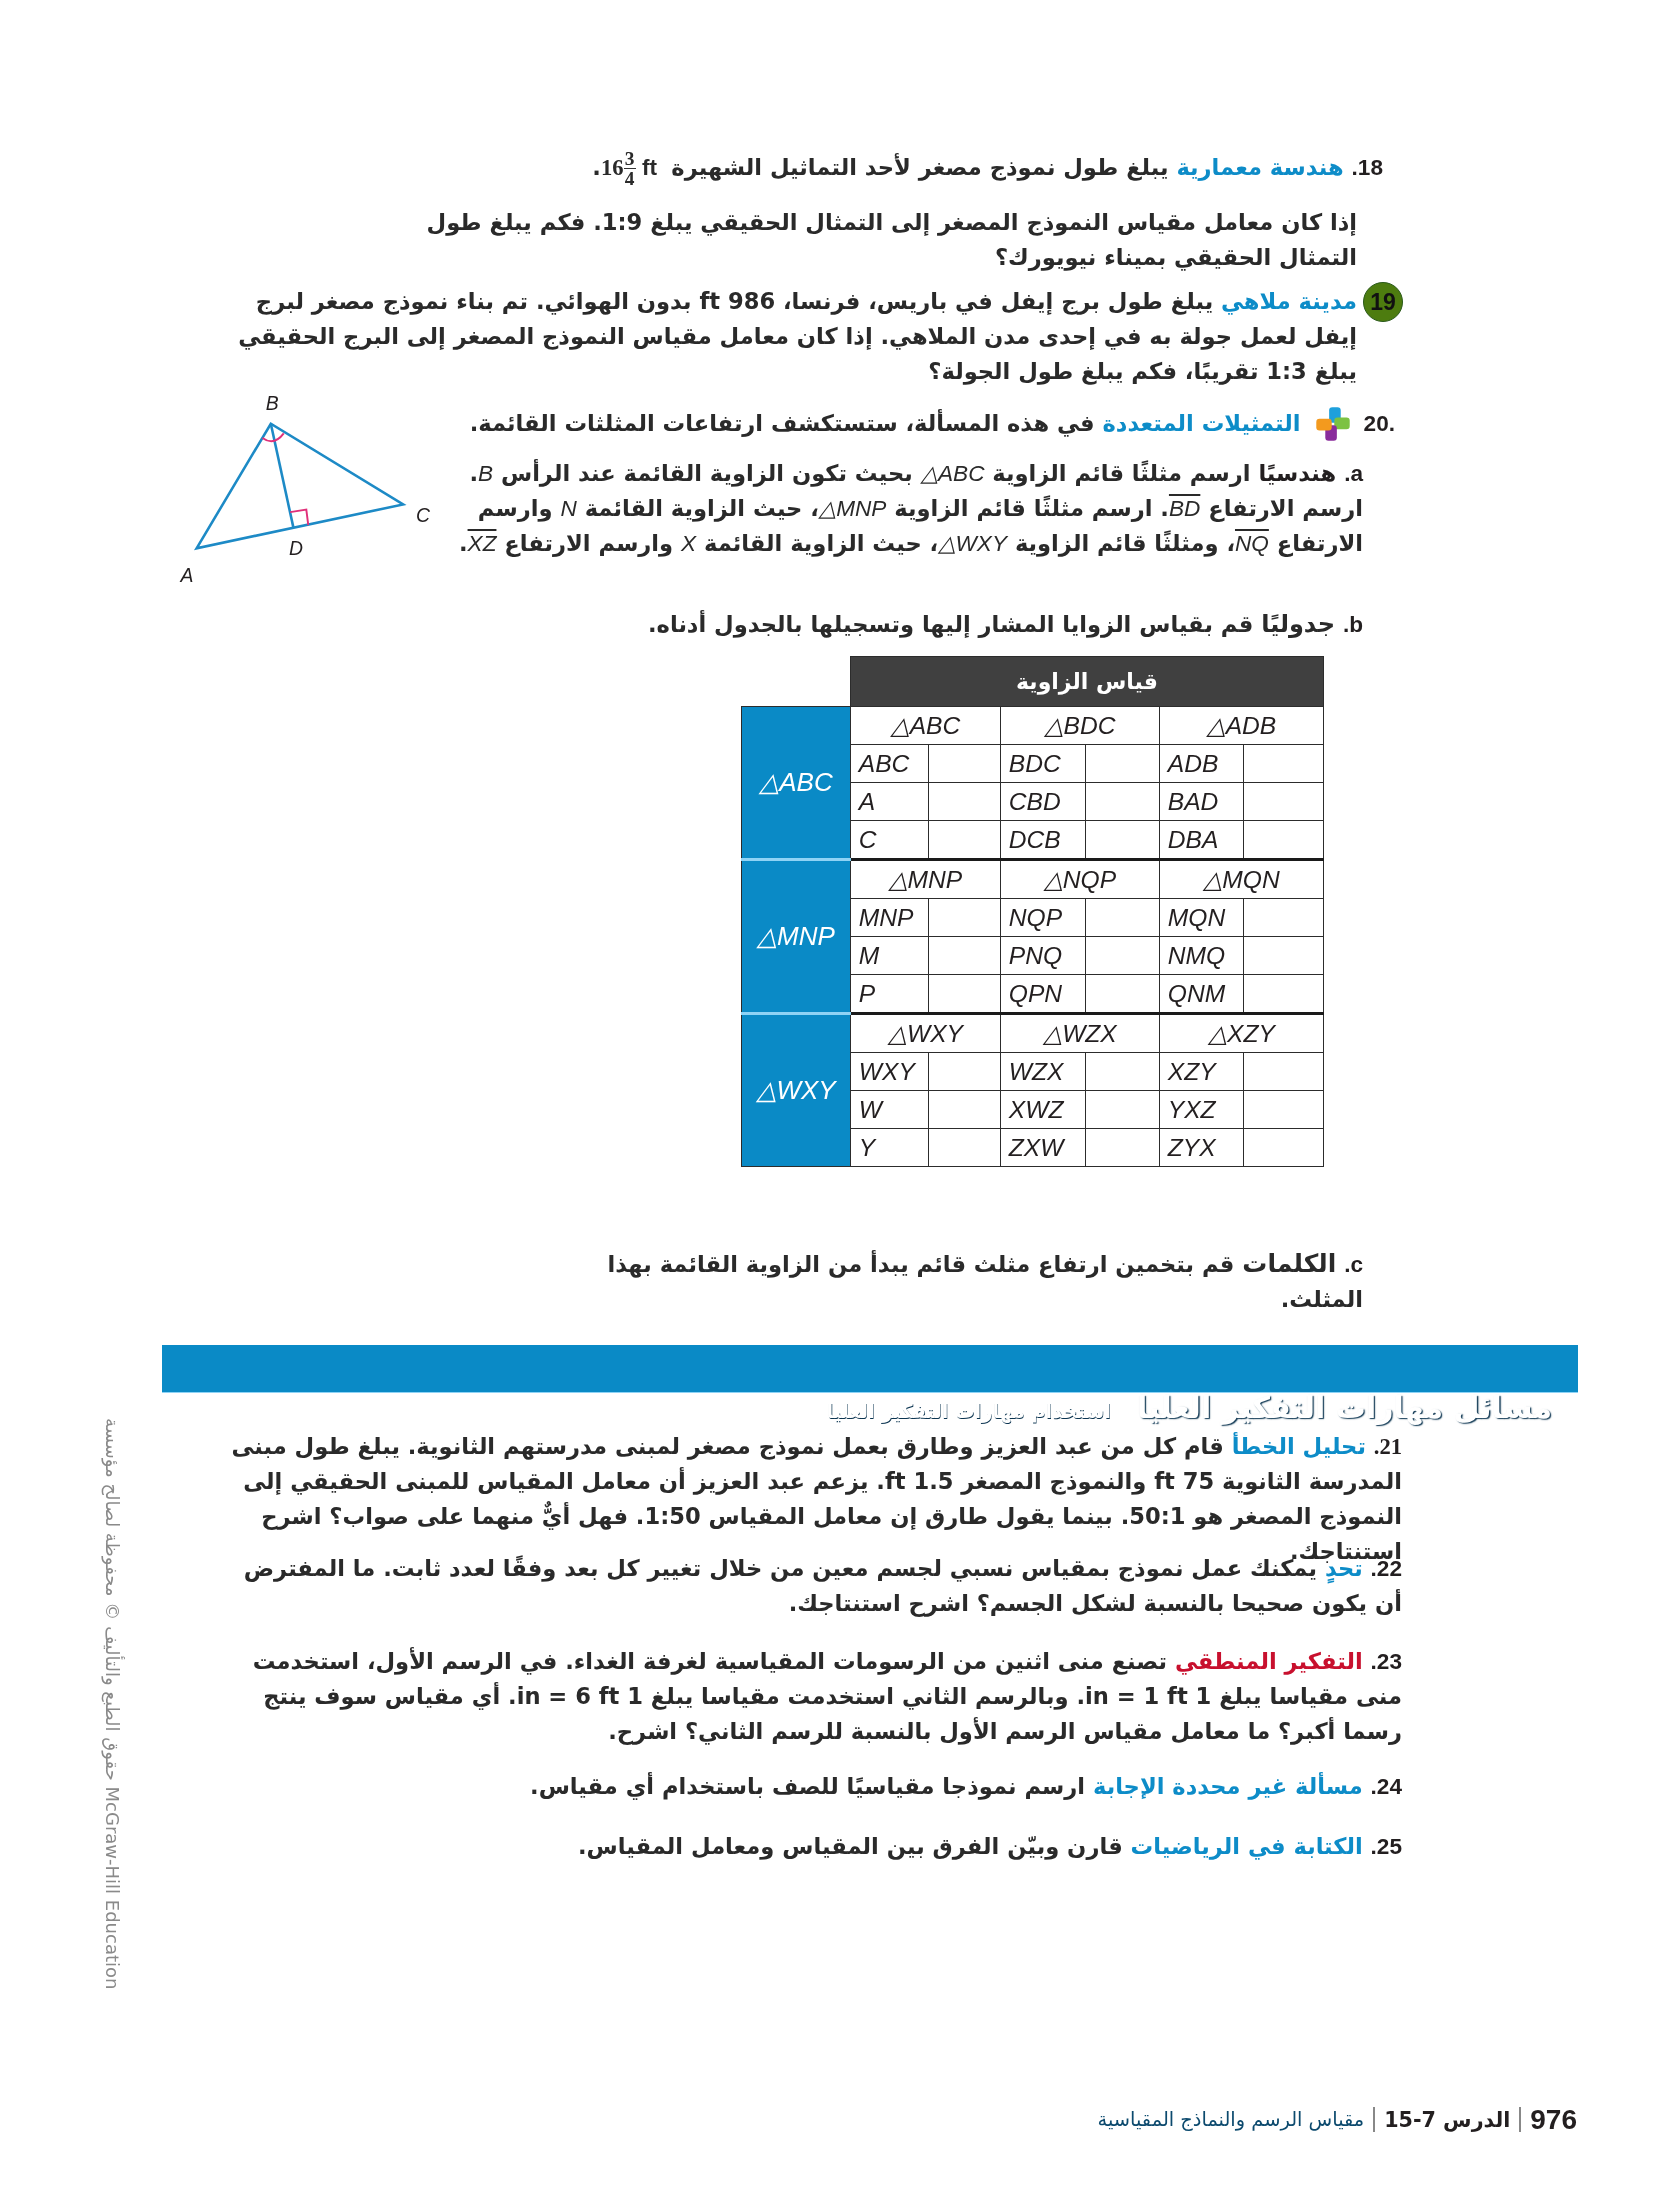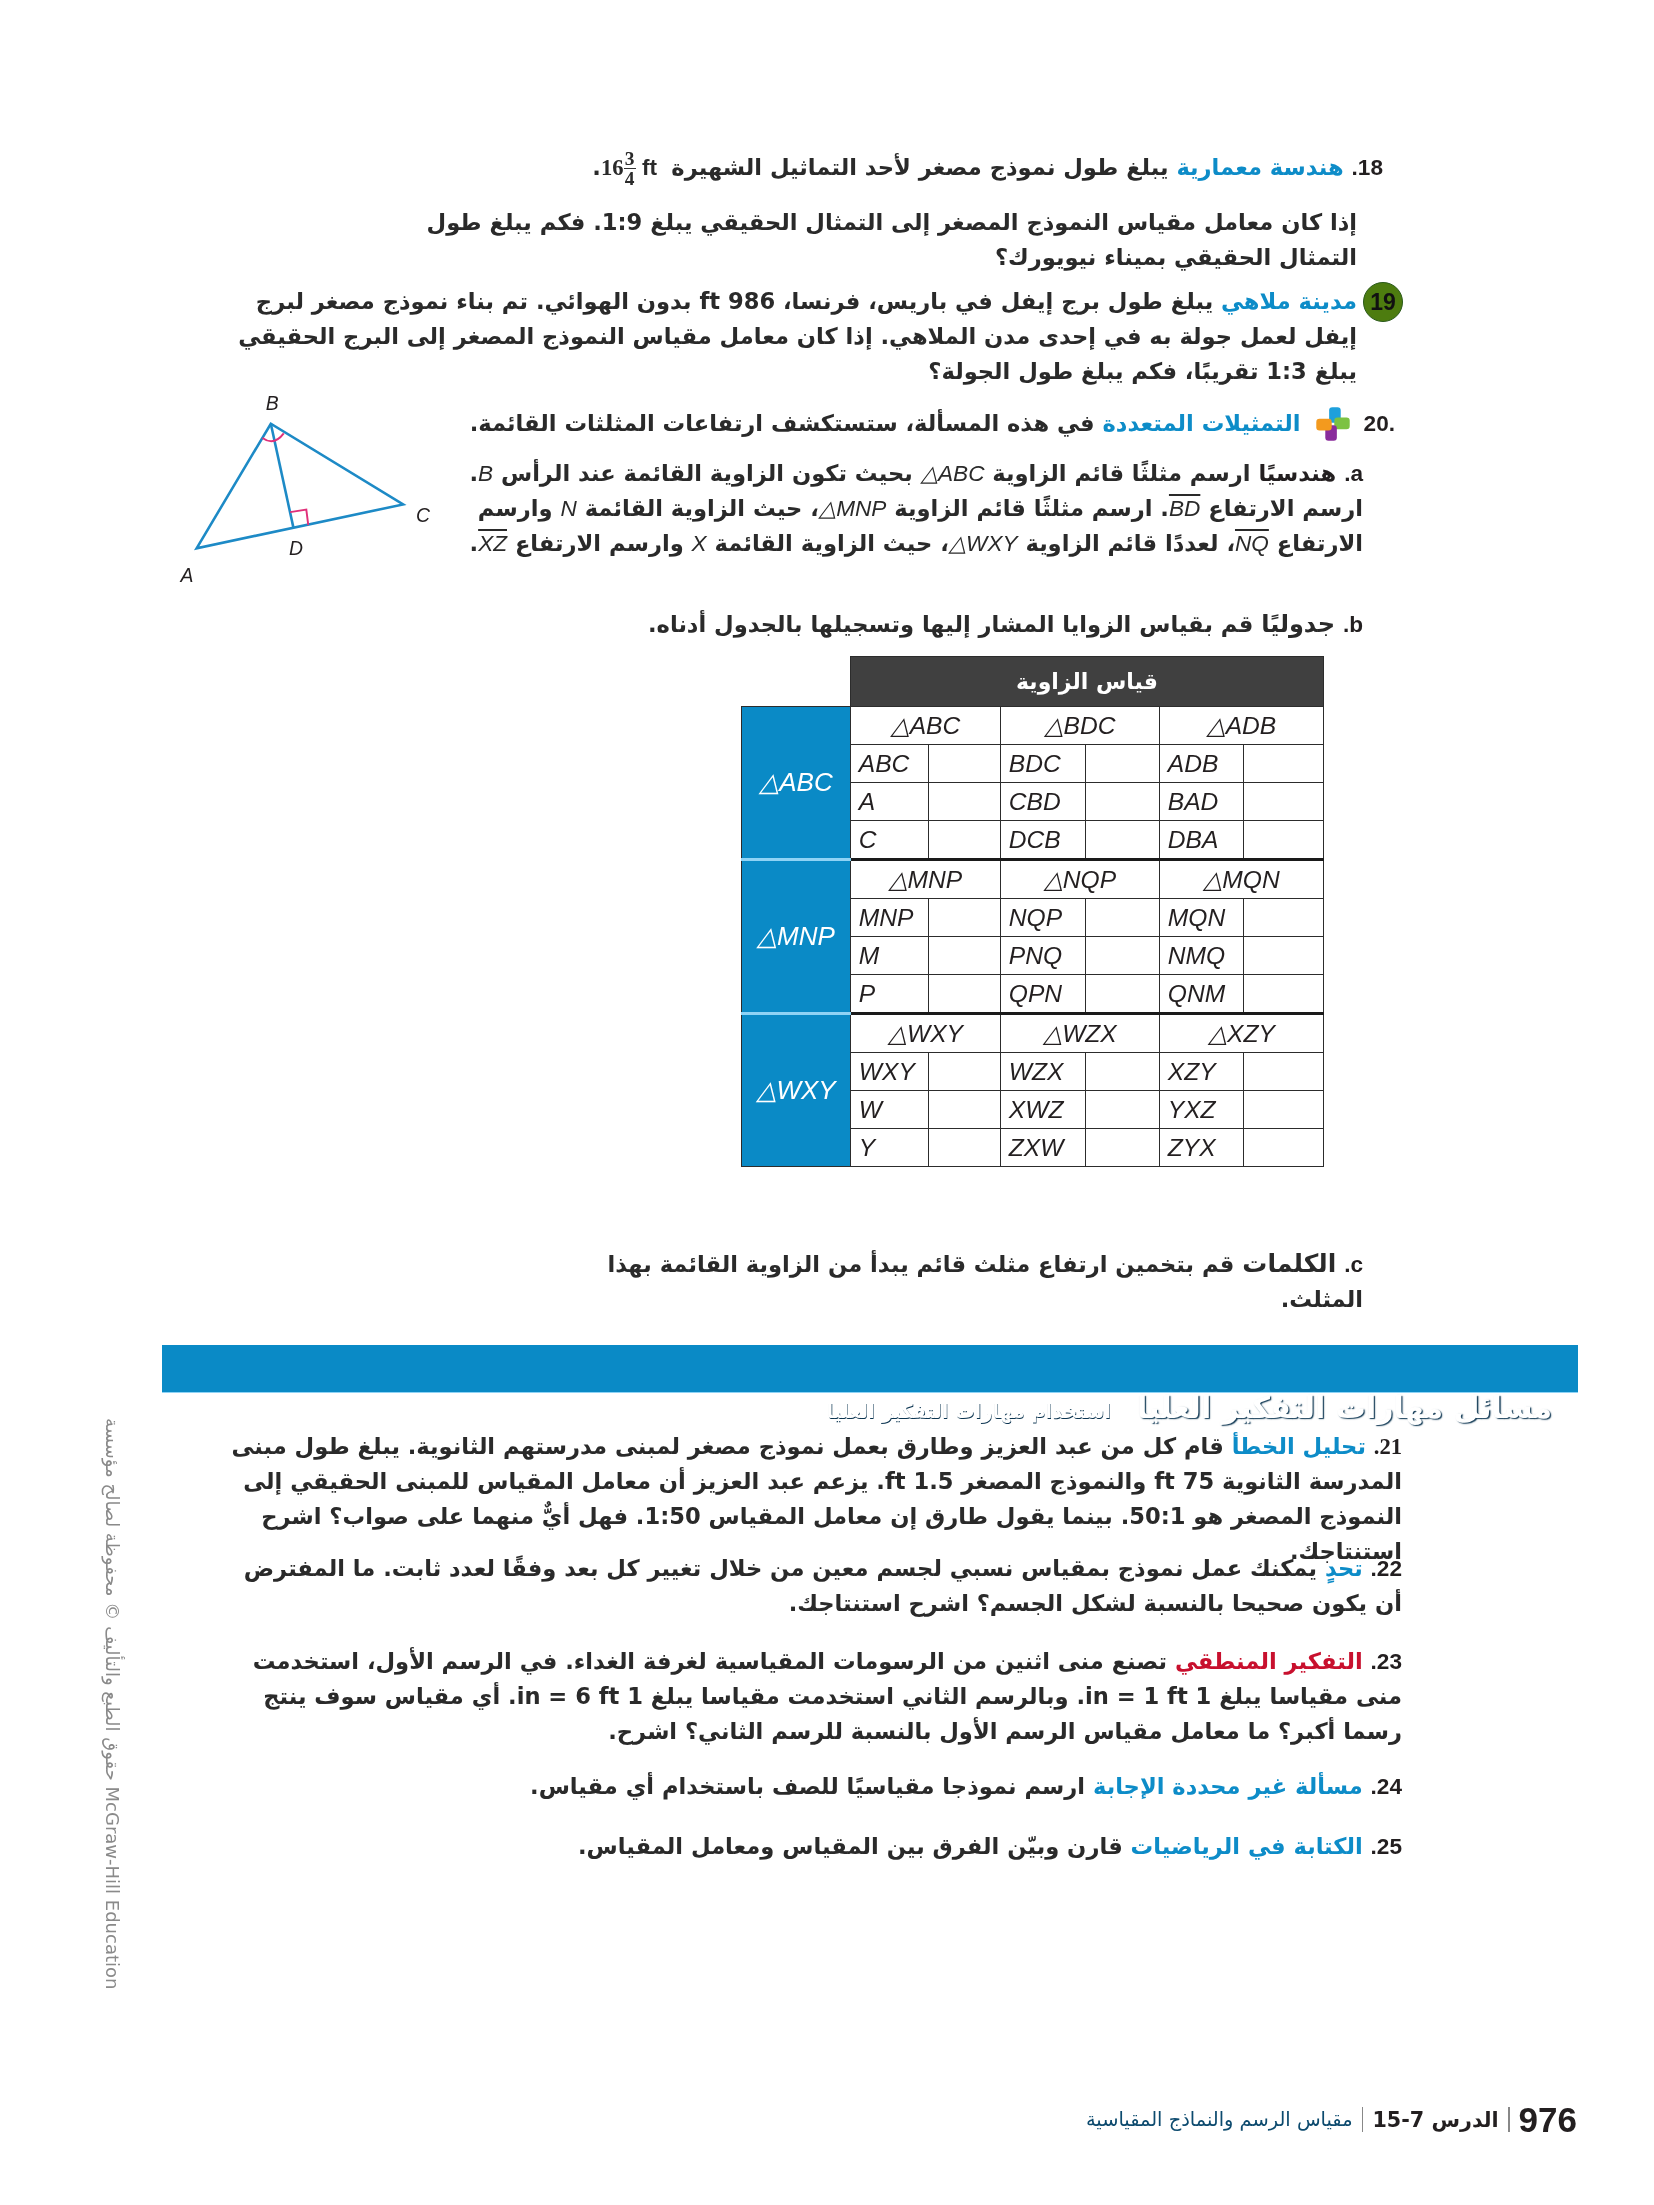--- a/index.html
+++ b/index.html
@@ -27,21 +27,21 @@
   table.angles td.hdr { background:#404040; color:#fff; font-family:"DejaVu Sans", sans-serif; font-style:normal;
                         font-weight:bold; font-size:22px; text-align:center; height:41px; padding:4px; }
   table.angles td.blank { border:none; background:transparent; }
   table.angles td.side { background:#0a8ac6; color:#fff; text-align:center; padding:0; font-size:26px; }
   table.angles td.sub { text-align:center; padding:0; }
   table.angles td.val { padding:0; }
   table.angles td.sep-top { border-top:3.2px solid #1a1a1a; }
   .band { left:162px; top:1345px; width:1416px; height:47px; background:#0a8ac6; border-bottom:1.9px solid #8fd3f5; }
   .band-title { color:#ffffff; font-weight:bold; font-size:30px; text-shadow:1.3px 1.3px 1.3px #0b3450;margin-top:40px; }
   .band-sub { color:#fff; font-weight:bold; font-size:19.4px; text-shadow:0.6px 0.6px 0.6px #0b3450; }
-  .footer-num { font-family:"Liberation Sans", sans-serif; font-weight:bold; font-size:35px; color:#231f20; }
+  .footer-num { font-family:"Liberation Sans", sans-serif; font-weight:bold; font-size:28px; color:#231f20; }
   .footer-text { font-size:19.4px; color:#0c4a6e; }
   .vert { transform-origin: left top; transform: rotate(90deg); white-space:nowrap; font-size:18px; color:#8a8a8a; }
 </style>
 </head>
 <body>
 
 <div class="abs rtl para" style="left:349px; top:149px; width:1034px;">
   <span class="num">18.</span>
   <span class="lbl-blue">هندسة معمارية</span>
   <span>يبلغ طول نموذج مصغر لأحد التماثيل الشهيرة</span>
@@ -80,21 +80,21 @@
   <span class="num">a.</span>
   <span style="color:#231f20;">هندسيًا</span>
   <span>ارسم مثلثًا قائم الزاوية</span>
   <span class="math">△ABC</span>
   <span>بحيث تكون الزاوية القائمة عند الرأس</span>
   <span class="math">B</span><span>. ارسم الارتفاع</span>
   <span class="math over">BD</span><span>. ارسم مثلثًا قائم الزاوية</span>
   <span class="math">△MNP</span><span>، حيث الزاوية القائمة</span>
   <span class="math">N</span>
   <span>وارسم الارتفاع</span>
-  <span class="math over">NQ</span><span>، لعددًا قائم الزاوية</span>
+  <span class="math over">NQ</span><span>، ومثلثًا قائم الزاوية</span>
   <span class="math">△WXY</span><span>، حيث الزاوية القائمة</span>
   <span class="math">X</span>
   <span>وارسم الارتفاع</span>
   <span class="math over">XZ</span><span>.</span>
 </div>
 
 <div class="abs" style="left:174px; top:388px; width:284px; height:207px;">
   <svg width="284" height="207" viewBox="270 600 440 320">
     <polygon points="305,848 420,655 625,780" fill="none" stroke="#1d8ac6" stroke-width="4"></polygon>
     <line x1="420" y1="655" x2="455" y2="816" stroke="#1d8ac6" stroke-width="4"></line>

